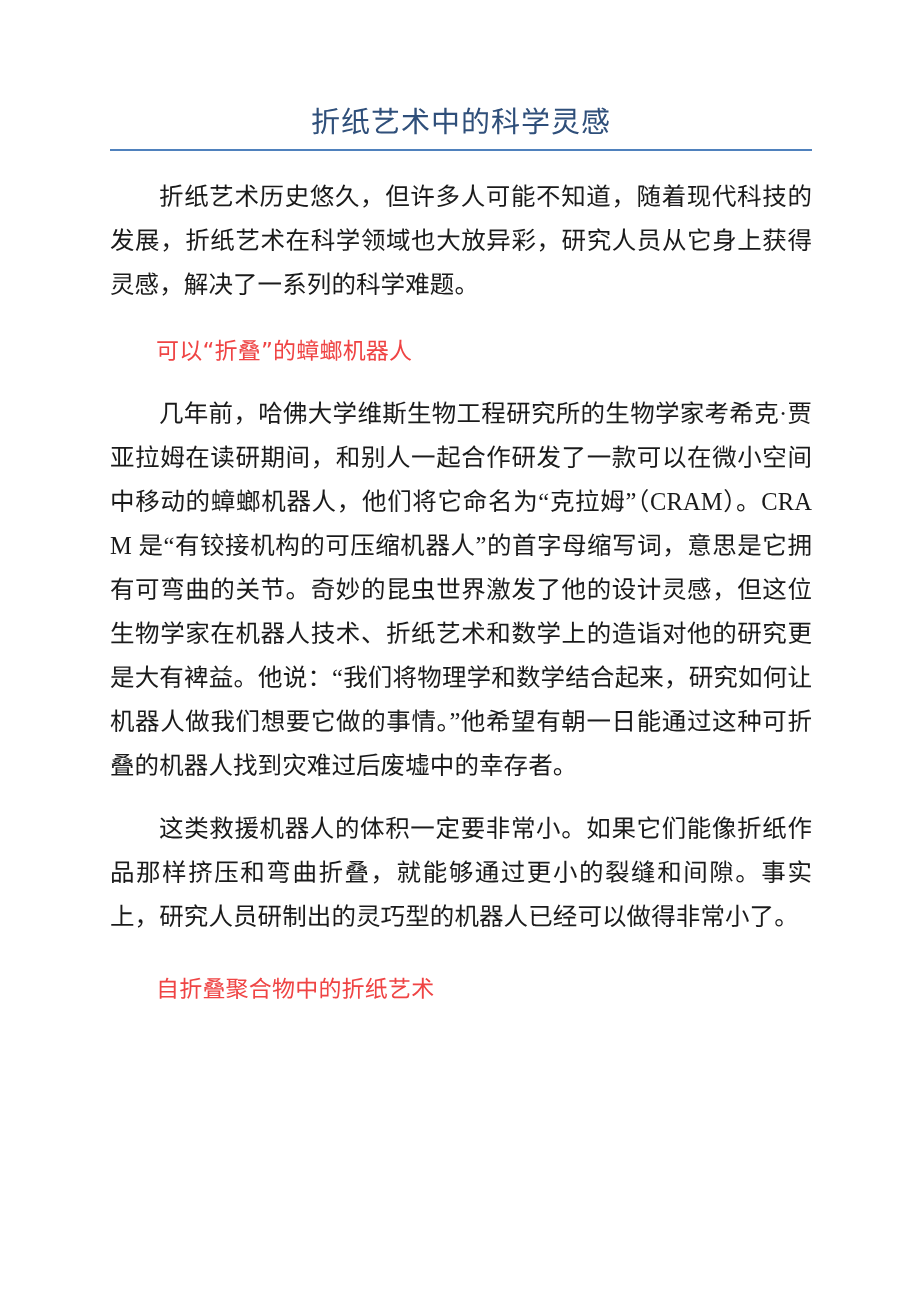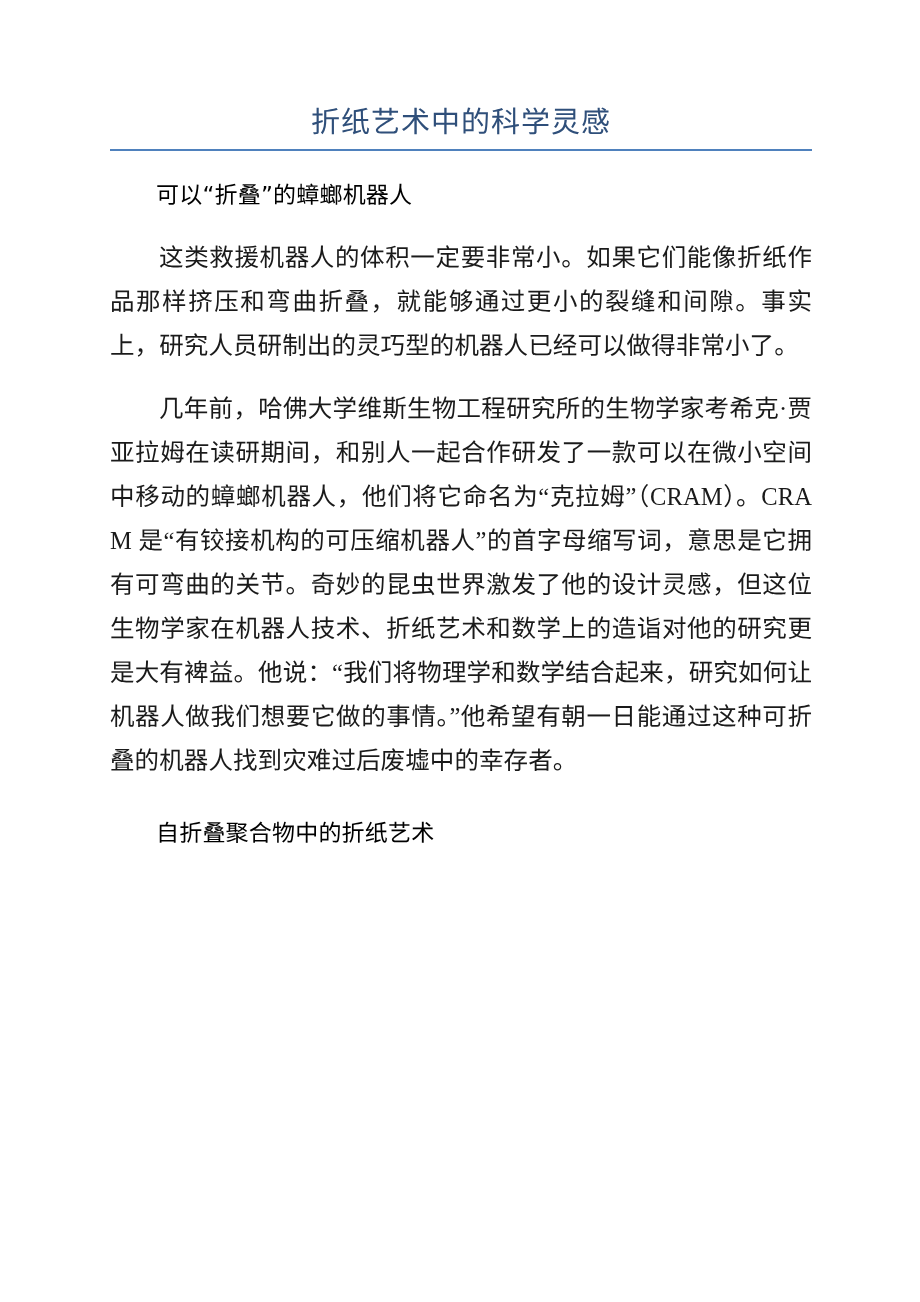--- a/index.html
+++ b/index.html
@@ -65,43 +65,44 @@
   }
 
   
   .sub-heading {
     margin: 0;
     padding-top: 22px;
     font-family: "DejaVu Sans", "Liberation Sans", sans-serif;
     font-size: 23px;
     font-weight: 400;
     line-height: 44px;
-    color: #000000;
+    color: #ef4444;
     text-indent: 46px;
     letter-spacing: 0.2px;
   }
 
   .sub-heading.second {
     padding-top: 28px;
   }
 </style>
 </head>
 <body>
 
 <div class="page">
   <div class="content">
 
     <h1 class="doc-title">折纸艺术中的科学灵感</h1>
 
     <div class="title-rule"></div>
 
+    <p class="body-para first">折纸艺术历史悠久，但许多人可能不知道，随着现代科技的发展，折纸艺术在科学领域也大放异彩，研究人员从它身上获得灵感，解决了一系列的科学难题。</p>
 
     <h2 class="sub-heading">可以“折叠”的蟑螂机器人</h2>
 
 
+    <p class="body-para">几年前，哈佛大学维斯生物工程研究所的生物学家考希克·贾亚拉姆在读研期间，和别人一起合作研发了一款可以在微小空间中移动的蟑螂机器人，他们将它命名为“克拉姆”（CRAM）。CRAM 是“有铰接机构的可压缩机器人”的首字母缩写词，意思是它拥有可弯曲的关节。奇妙的昆虫世界激发了他的设计灵感，但这位生物学家在机器人技术、折纸艺术和数学上的造诣对他的研究更是大有裨益。他说：“我们将物理学和数学结合起来，研究如何让机器人做我们想要它做的事情。”他希望有朝一日能通过这种可折叠的机器人找到灾难过后废墟中的幸存者。</p>
+
     <p class="body-para">这类救援机器人的体积一定要非常小。如果它们能像折纸作品那样挤压和弯曲折叠，就能够通过更小的裂缝和间隙。事实上，研究人员研制出的灵巧型的机器人已经可以做得非常小了。</p>
-
-    <p class="body-para">几年前，哈佛大学维斯生物工程研究所的生物学家考希克·贾亚拉姆在读研期间，和别人一起合作研发了一款可以在微小空间中移动的蟑螂机器人，他们将它命名为“克拉姆”（CRAM）。CRAM 是“有铰接机构的可压缩机器人”的首字母缩写词，意思是它拥有可弯曲的关节。奇妙的昆虫世界激发了他的设计灵感，但这位生物学家在机器人技术、折纸艺术和数学上的造诣对他的研究更是大有裨益。他说：“我们将物理学和数学结合起来，研究如何让机器人做我们想要它做的事情。”他希望有朝一日能通过这种可折叠的机器人找到灾难过后废墟中的幸存者。</p>
 
     <h2 class="sub-heading second">自折叠聚合物中的折纸艺术</h2>
 
   </div>
 </div>
 
 </body></html>

